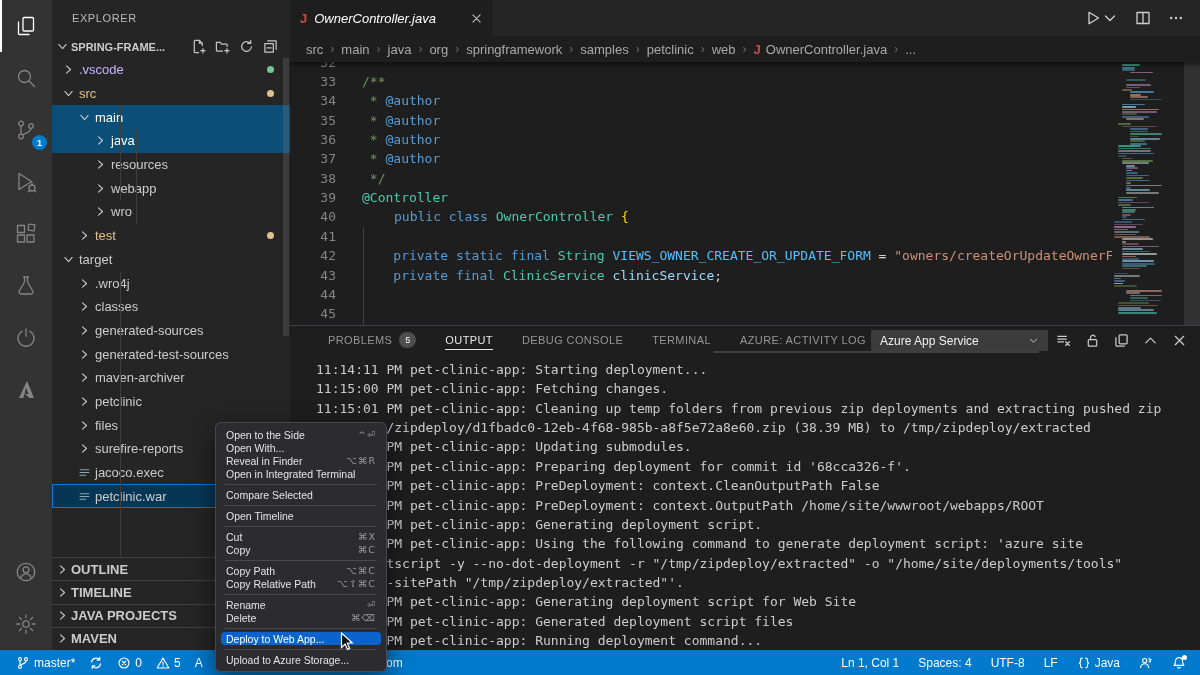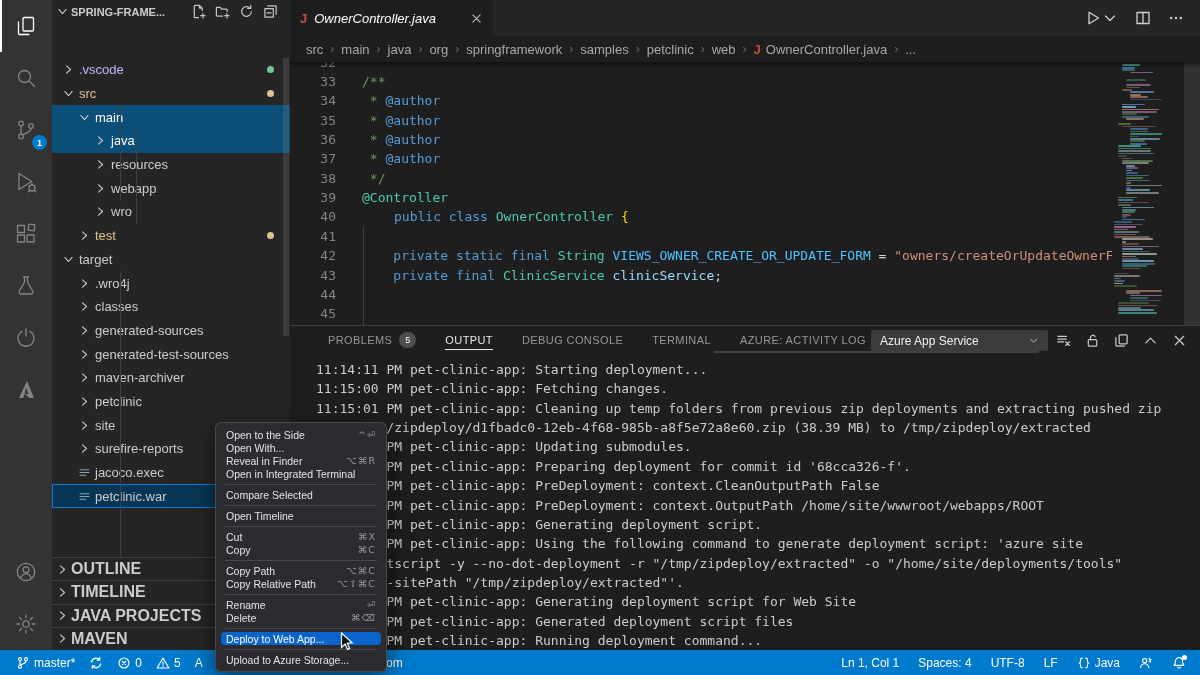--- a/index.html
+++ b/index.html
@@ -31,21 +31,21 @@
   .ficon{width:16px;flex:none;display:flex;justify-content:center;color:#86a5b1}
   .ficon svg{width:13px;height:13px}
   .tree-label{margin-left:3px;white-space:nowrap}
   .tree-dot{width:7px;height:7px;border-radius:50%;margin-left:auto;margin-right:16px;flex:none}
   .row-sel{background:#0b4f79;color:#ffffff}
   .row-sel-outline{background:#073655;box-shadow:inset 0 0 0 1px #0c7bd8}
   .guide{position:absolute;width:1px;background:#3f3f3f}
   #sb-scroll{position:absolute;right:1px;top:58px;width:6px;height:278px;background:rgba(121,121,121,.28)}
   #sidebar-bottom{position:absolute;left:0;right:0;top:557px}
   .bottom-sec{height:23.25px;border-top:1px solid rgba(128,128,128,.30);display:flex;align-items:center;padding-left:4px;
-    color:#cccccc;font-size:16px;font-weight:bold;cursor:pointer}
+    color:#cccccc;font-size:13px;font-weight:bold;cursor:pointer}
   .bottom-sec .chev{margin-right:2px;color:#cccccc}
   
   #tabbar{position:absolute;left:290px;top:0;right:0;height:36px;background:#252526;display:flex}
   #tab{width:203px;background:#1e1e1e;display:flex;align-items:center;padding:0 10px;gap:7px;cursor:pointer}
   .jicon{font-weight:bold;font-size:13px;font-style:normal}
   #tab-label{font-style:italic;font-size:13px;color:#ffffff;white-space:nowrap}
   #tab-close{margin-left:auto;color:#c0c0c0}
   #tab-close svg{width:13px;height:13px}
   #editor-actions{position:absolute;right:16px;top:0;height:36px;display:flex;align-items:center;gap:17px;color:#d0d0d0}
   #editor-actions svg{width:16px;height:16px}
@@ -189,20 +189,30 @@
           <svg viewBox="0 0 24 24" fill="none" stroke="currentColor" stroke-width="1.3" stroke-linecap="round" stroke-linejoin="round">
             <circle cx="12" cy="12" r="3.2"></circle>
             <path d="M12 2.8v3 M12 18.2v3 M2.8 12h3 M18.2 12h3 M5.5 5.5l2.1 2.1 M16.4 16.4l2.1 2.1 M18.5 5.5l-2.1 2.1 M7.6 16.4l-2.1 2.1"></path>
           </svg>
         </span>
       </div>
     </div>
 </div>
 
 <div id="sidebar">
+  <div id="sidebar-title">
+    <span>EXPLORER</span>
+    <span id="explorer-more" class="ic">
+        <svg viewBox="0 0 16 16" fill="currentColor">
+          <circle cx="3.2" cy="8" r="1.2"></circle>
+          <circle cx="8" cy="8" r="1.2"></circle>
+          <circle cx="12.8" cy="8" r="1.2"></circle>
+        </svg>
+      </span>
+  </div>
   <div id="section-header">
     <span class="chev exp ic">
         <svg viewBox="0 0 16 16" fill="none" stroke="currentColor" stroke-width="1.3" stroke-linecap="round" stroke-linejoin="round">
           <path d="M5.5 3.5L10.5 8l-5 4.5"></path>
         </svg>
       </span>
     <span>SPRING-FRAME...</span>
     <span class="sec-actions">
         <span class="ic">
           <svg viewBox="0 0 16 16" fill="none" stroke="currentColor" stroke-width="1.3" stroke-linecap="round" stroke-linejoin="round">
@@ -352,21 +362,21 @@
           </svg>
         </span>
         <span class="tree-label">petclinic</span>
       </div>
       <div class="tree-row" style="padding-left: 24px;">
         <span class="chev ic">
           <svg viewBox="0 0 16 16" fill="none" stroke="currentColor" stroke-width="1.3" stroke-linecap="round" stroke-linejoin="round">
             <path d="M5.5 3.5L10.5 8l-5 4.5"></path>
           </svg>
         </span>
-        <span class="tree-label">site</span>
+        <span class="tree-label">files</span>
       </div>
       <div class="tree-row" style="padding-left: 24px;">
         <span class="chev ic">
           <svg viewBox="0 0 16 16" fill="none" stroke="currentColor" stroke-width="1.3" stroke-linecap="round" stroke-linejoin="round">
             <path d="M5.5 3.5L10.5 8l-5 4.5"></path>
           </svg>
         </span>
         <span class="tree-label">surefire-reports</span>
       </div>
       <div class="tree-row" style="padding-left: 24px;">

